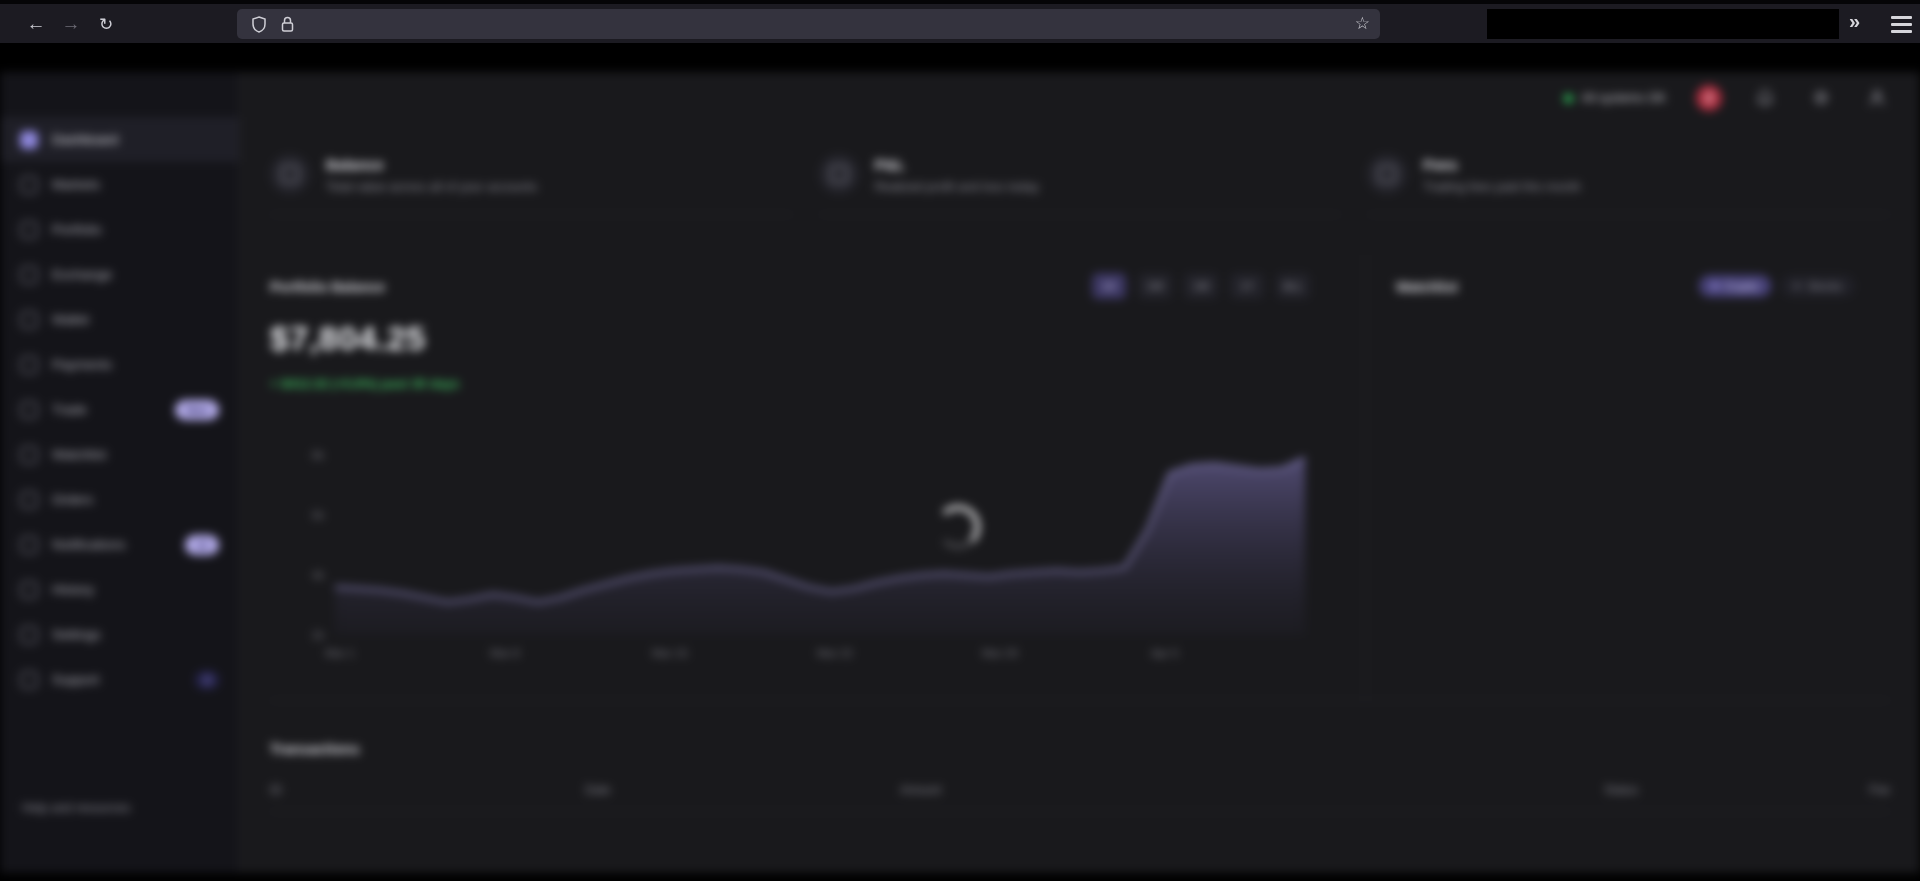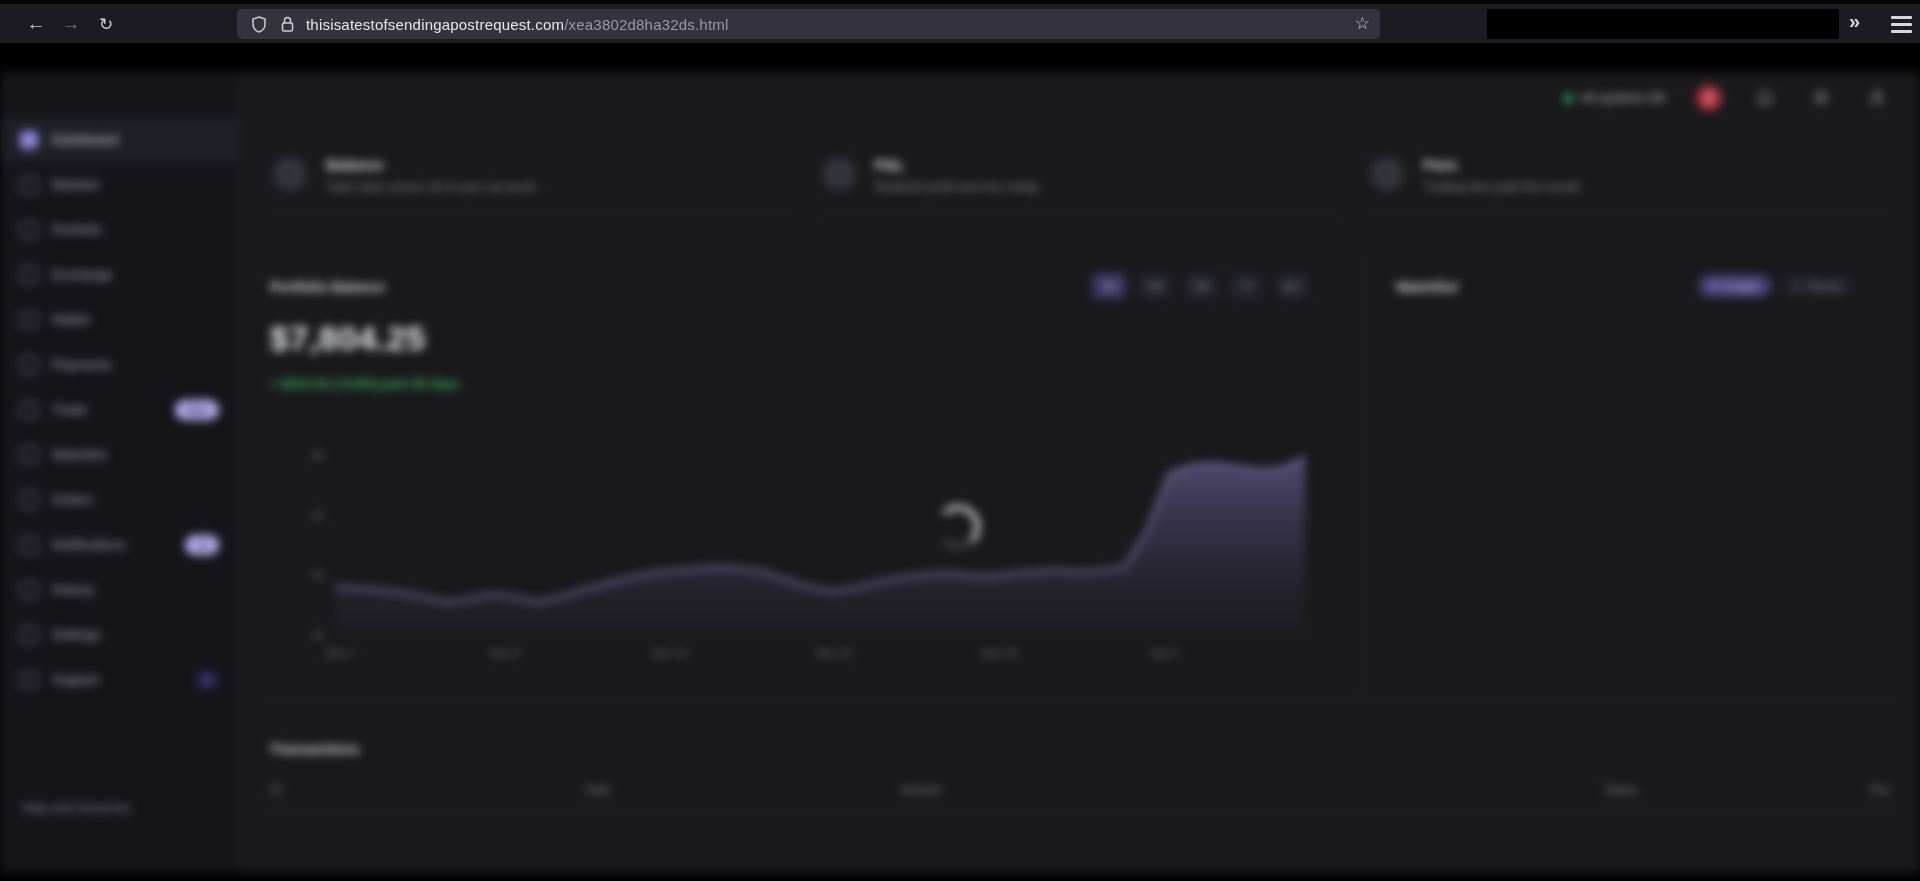--- a/index.html
+++ b/index.html
@@ -102,21 +102,20 @@
       <svg width="16" height="17" viewBox="0 0 16 17">
           <path d="M8 1 L14 3 V8 C14 12.5 11 15 8 16 C5 15 2 12.5 2 8 V3 Z" fill="none" stroke="#cfcfd6" stroke-width="1.5"></path>
         </svg>
     </span>
     <span class="licon">
       <svg width="13" height="16" viewBox="0 0 13 16">
           <rect x="1.5" y="7" width="10" height="8" rx="1.5" fill="none" stroke="#cfcfd6" stroke-width="1.5"></rect>
           <path d="M3.5 7 V4.5 a3 3 0 0 1 6 0 V7" fill="none" stroke="#cfcfd6" stroke-width="1.5"></path>
         </svg>
     </span>
-    <span class="urltext"><span>thisisatestofsendingapostrequest.com</span><span class="urlpath">/xea3802d8ha32ds.html</span></span>
     <span class="star">☆</span>
   </div>
 
   <div class="redacted"></div>
   <div class="overflow">»</div>
   <div class="hamburger"></div>
 </div>
 
 <div class="page">
 <div class="page-inner">

